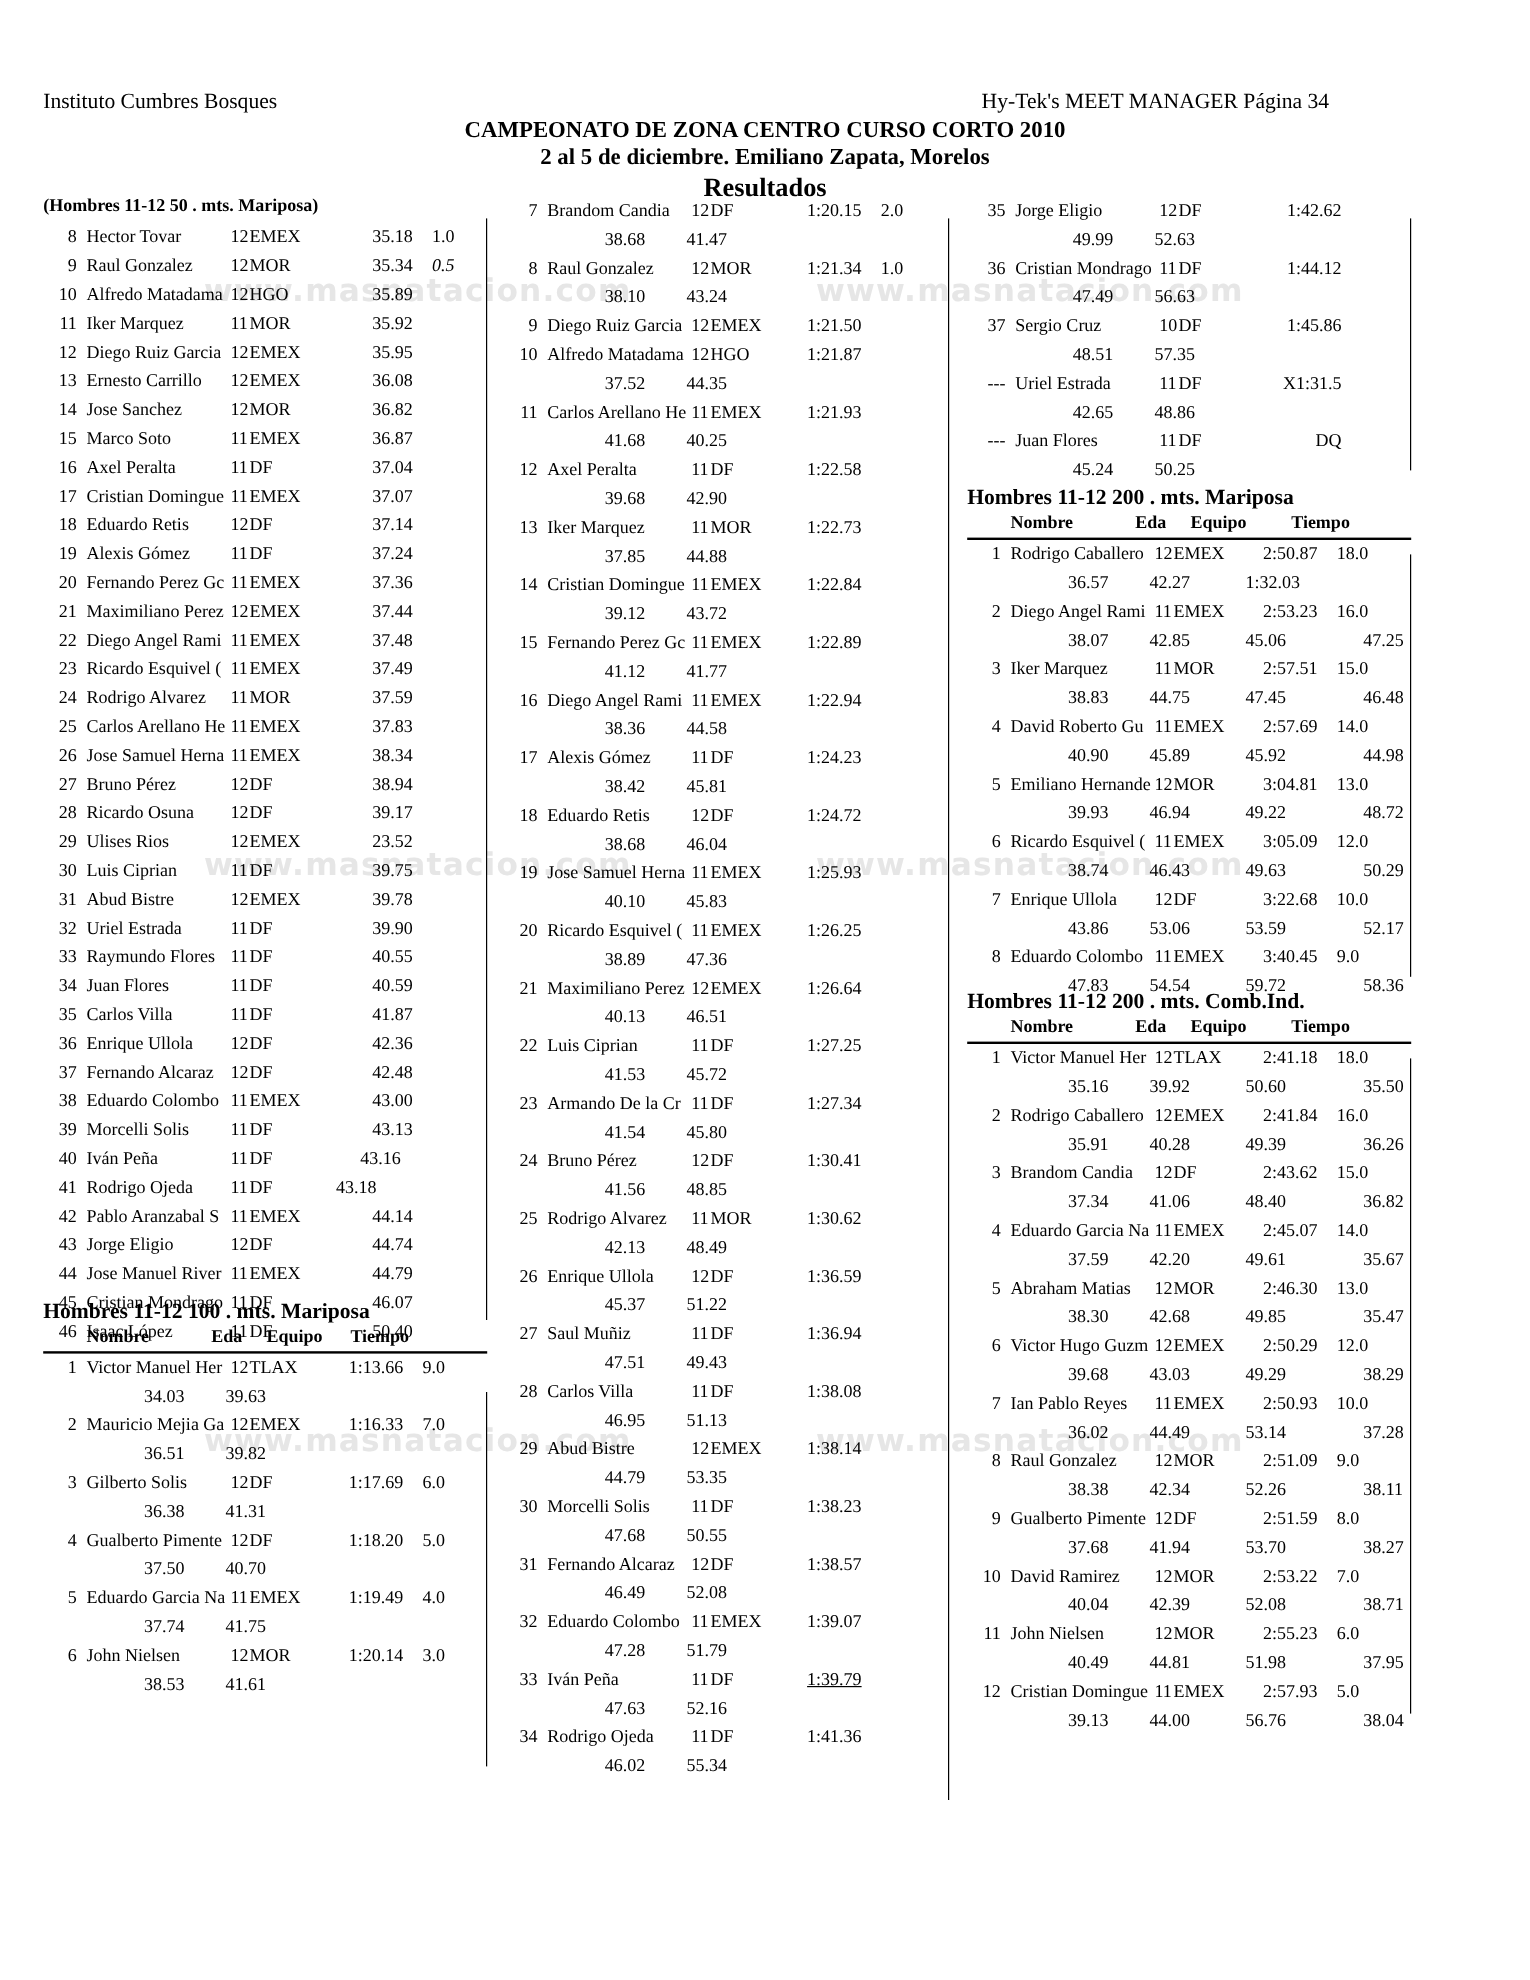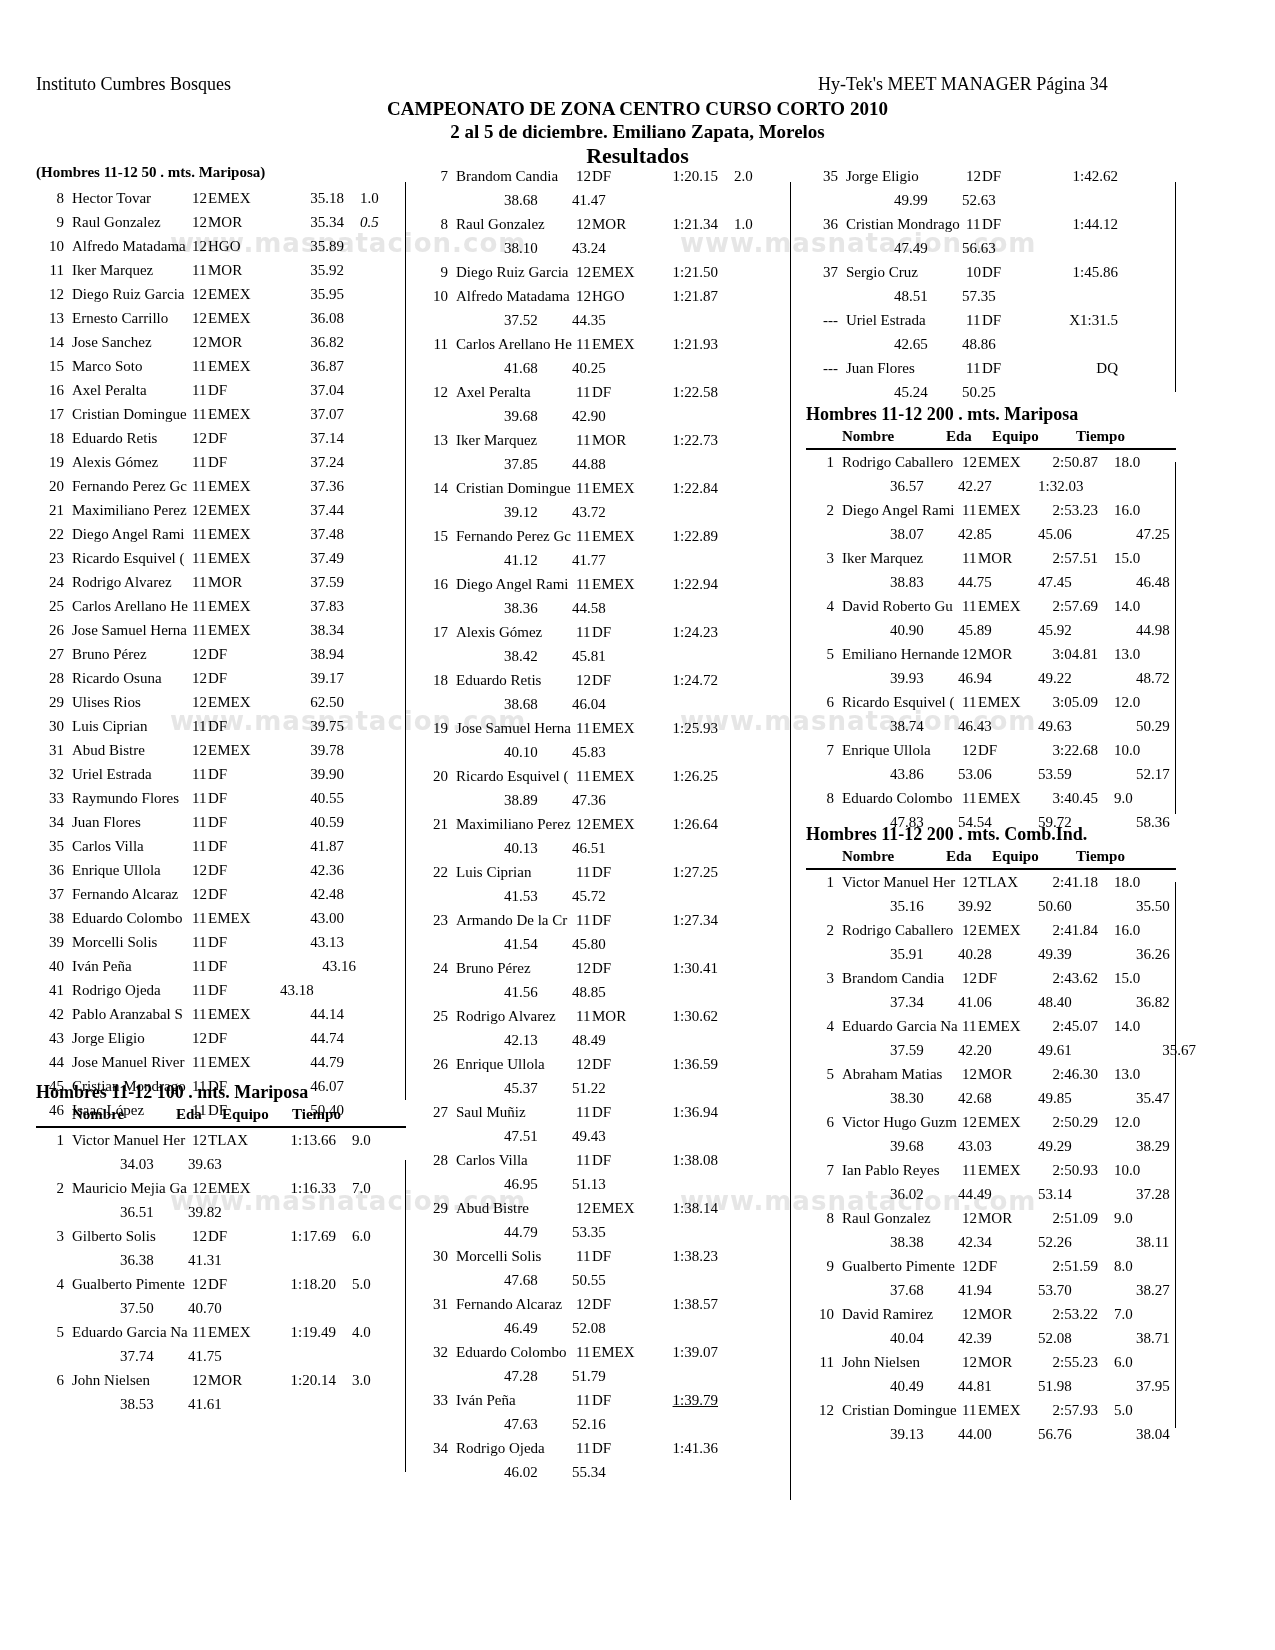--- a/index.html
+++ b/index.html
@@ -213,21 +213,21 @@
       <span style="left: 156px; width: 18px;">12</span>
       <span style="left: 172px; width: 60px;">DF</span>
       <span style="left: 244px; width: 64px; text-align: right;">39.17</span>
       <span style="left: 324px; width: 40px;"></span>
     </div>
     <div class="row">
       <span class="place" style="left: 0px; width: 28px; text-align: right;">29</span>
       <span class="name" style="left: 36px; width: 118px;">Ulises Rios</span>
       <span style="left: 156px; width: 18px;">12</span>
       <span style="left: 172px; width: 60px;">EMEX</span>
-      <span style="left: 244px; width: 64px; text-align: right;">62.50</span>
+      <span style="left: 244px; width: 64px; text-align: right;">23.52</span>
       <span style="left: 324px; width: 40px;"></span>
     </div>
     <div class="row">
       <span class="place" style="left: 0px; width: 28px; text-align: right;">30</span>
       <span class="name" style="left: 36px; width: 118px;">Luis Ciprian</span>
       <span style="left: 156px; width: 18px;">11</span>
       <span style="left: 172px; width: 60px;">DF</span>
       <span style="left: 244px; width: 64px; text-align: right;">39.75</span>
       <span style="left: 324px; width: 40px;"></span>
     </div>
@@ -301,21 +301,21 @@
       <span style="left: 156px; width: 18px;">11</span>
       <span style="left: 172px; width: 60px;">DF</span>
       <span style="left: 244px; width: 64px; text-align: right;">43.13</span>
       <span style="left: 324px; width: 40px;"></span>
     </div>
     <div class="row">
       <span class="place" style="left: 0px; width: 28px; text-align: right;">40</span>
       <span class="name" style="left: 36px; width: 118px;">Iván Peña</span>
       <span style="left: 156px; width: 18px;">11</span>
       <span style="left: 172px; width: 60px;">DF</span>
-      <span style="left: 256px; width: 64px; text-align: right;">43.16</span>
+      <span style="left: 234px; width: 64px; text-align: right;">43.16</span>
       <span style="left: 324px; width: 40px;"></span>
     </div>
     <div class="row">
       <span class="place" style="left: 0px; width: 28px; text-align: right;">41</span>
       <span class="name" style="left: 36px; width: 118px;">Rodrigo Ojeda</span>
       <span style="left: 156px; width: 18px;">11</span>
       <span style="left: 172px; width: 60px;">DF</span>
       <span style="left: 244px; width: 64px; text-align: left;">43.18</span>
       <span style="left: 324px; width: 40px;"></span>
     </div>
@@ -1023,21 +1023,21 @@
         <span class="name" style="left: 36px; width: 118px;">Eduardo Garcia Na</span>
         <span style="left: 156px; width: 18px;">11</span>
         <span style="left: 172px; width: 60px;">EMEX</span>
         <span style="left: 228px; width: 64px; text-align: right;">2:45.07</span>
         <span style="left: 308px; width: 40px;">14.0</span>
       </div>
       <div class="row">
         <span style="left: 84px; width: 60px;">37.59</span>
         <span style="left: 152px; width: 60px;">42.20</span>
         <span style="left: 232px; width: 60px;">49.61</span>
-        <span style="left: 330px; width: 60px; text-align: right;">35.67</span>
+        <span style="left: 330px; width: 60px;">35.67</span>
       </div>
       <div class="row">
         <span class="place" style="left: 0px; width: 28px; text-align: right;">5</span>
         <span class="name" style="left: 36px; width: 118px;">Abraham Matias</span>
         <span style="left: 156px; width: 18px;">12</span>
         <span style="left: 172px; width: 60px;">MOR</span>
         <span style="left: 228px; width: 64px; text-align: right;">2:46.30</span>
         <span style="left: 308px; width: 40px;">13.0</span>
       </div>
       <div class="row">

